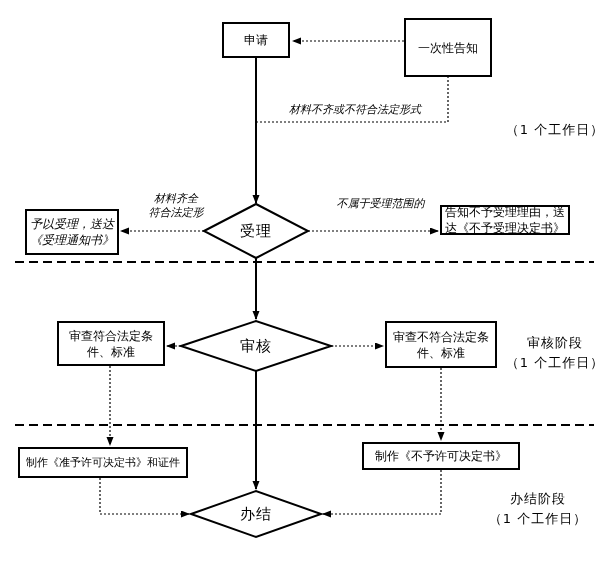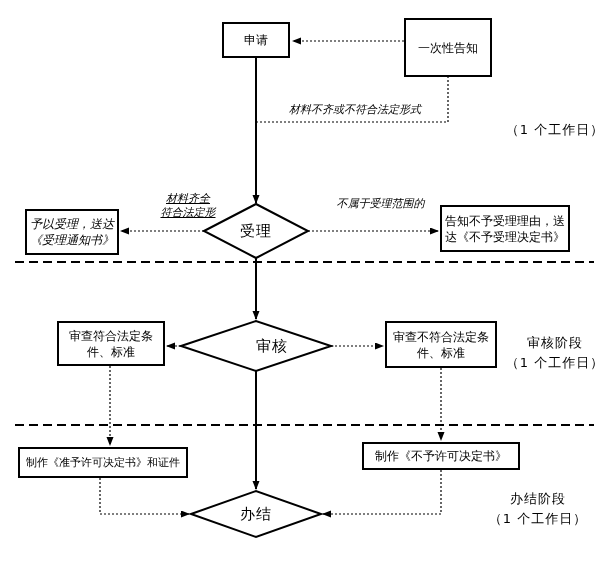--- a/index.html
+++ b/index.html
@@ -92,46 +92,46 @@
   </div>
 
   <div class="node" style="left:404px; top:18px; width:88px; height:59px;">
     <span>一次性告知</span>
   </div>
 
   <div class="node" style="left:25px; top:209px; width:94px; height:46px;font-style:italic;">
     <span>予以受理，送达《受理通知书》</span>
   </div>
 
-  <div class="node" style="left:440px; top:205px; width:130px; height:47px;">
+  <div class="node" style="left:440px; top:205px; width:130px; height:30px;">
     <span>告知不予受理理由，送达《不予受理决定书》</span>
   </div>
 
   <div class="node" style="left:57px; top:321px; width:108px; height:45px;">
     <span>审查符合法定条件、标准</span>
   </div>
 
   <div class="node" style="left:385px; top:321px; width:112px; height:47px;">
     <span>审查不符合法定条件、标准</span>
   </div>
 
   <div class="node" style="left:18px; top:447px; width:170px; height:31px;">
     <span class="nowrap" style="font-size:11px;">制作《准予许可决定书》和证件</span>
   </div>
 
   <div class="node" style="left:362px; top:442px; width:158px; height:28px;">
     <span class="nowrap">制作《不予许可决定书》</span>
   </div>
 
   <div class="dlabel" style="left:204px; top:204px; width:104px; height:54px;">受理</div>
-  <div class="dlabel" style="left:197px; top:321px; width:150px; height:50px;">审核</div>
+  <div class="dlabel" style="left:181px; top:321px; width:150px; height:50px;">审核</div>
   <div class="dlabel" style="left:191px; top:491px; width:130px; height:46px;">办结</div>
 
   <div class="edge-label" style="left:265px; top:103px; width:180px;">材料不齐或不符合法定形式</div>
-  <div class="edge-label" style="left:140px; top:192px; width:96px;text-decoration:underline;">材料齐全
+  <div class="edge-label" style="left:128px; top:192px; width:96px;">材料齐全
 符合法定形</div>
   <div class="edge-label" style="left:328px; top:197px; width:105px;">不属于受理范围的</div>
 
   <div class="stage-label" style="left:505px; top:120px; width:100px;">
     <div>（1 个工作日）</div>
   </div>
   <div class="stage-label" style="left:505px; top:333px; width:100px;">
     <div>审核阶段</div>
     <div>（1 个工作日）</div>
   </div>

